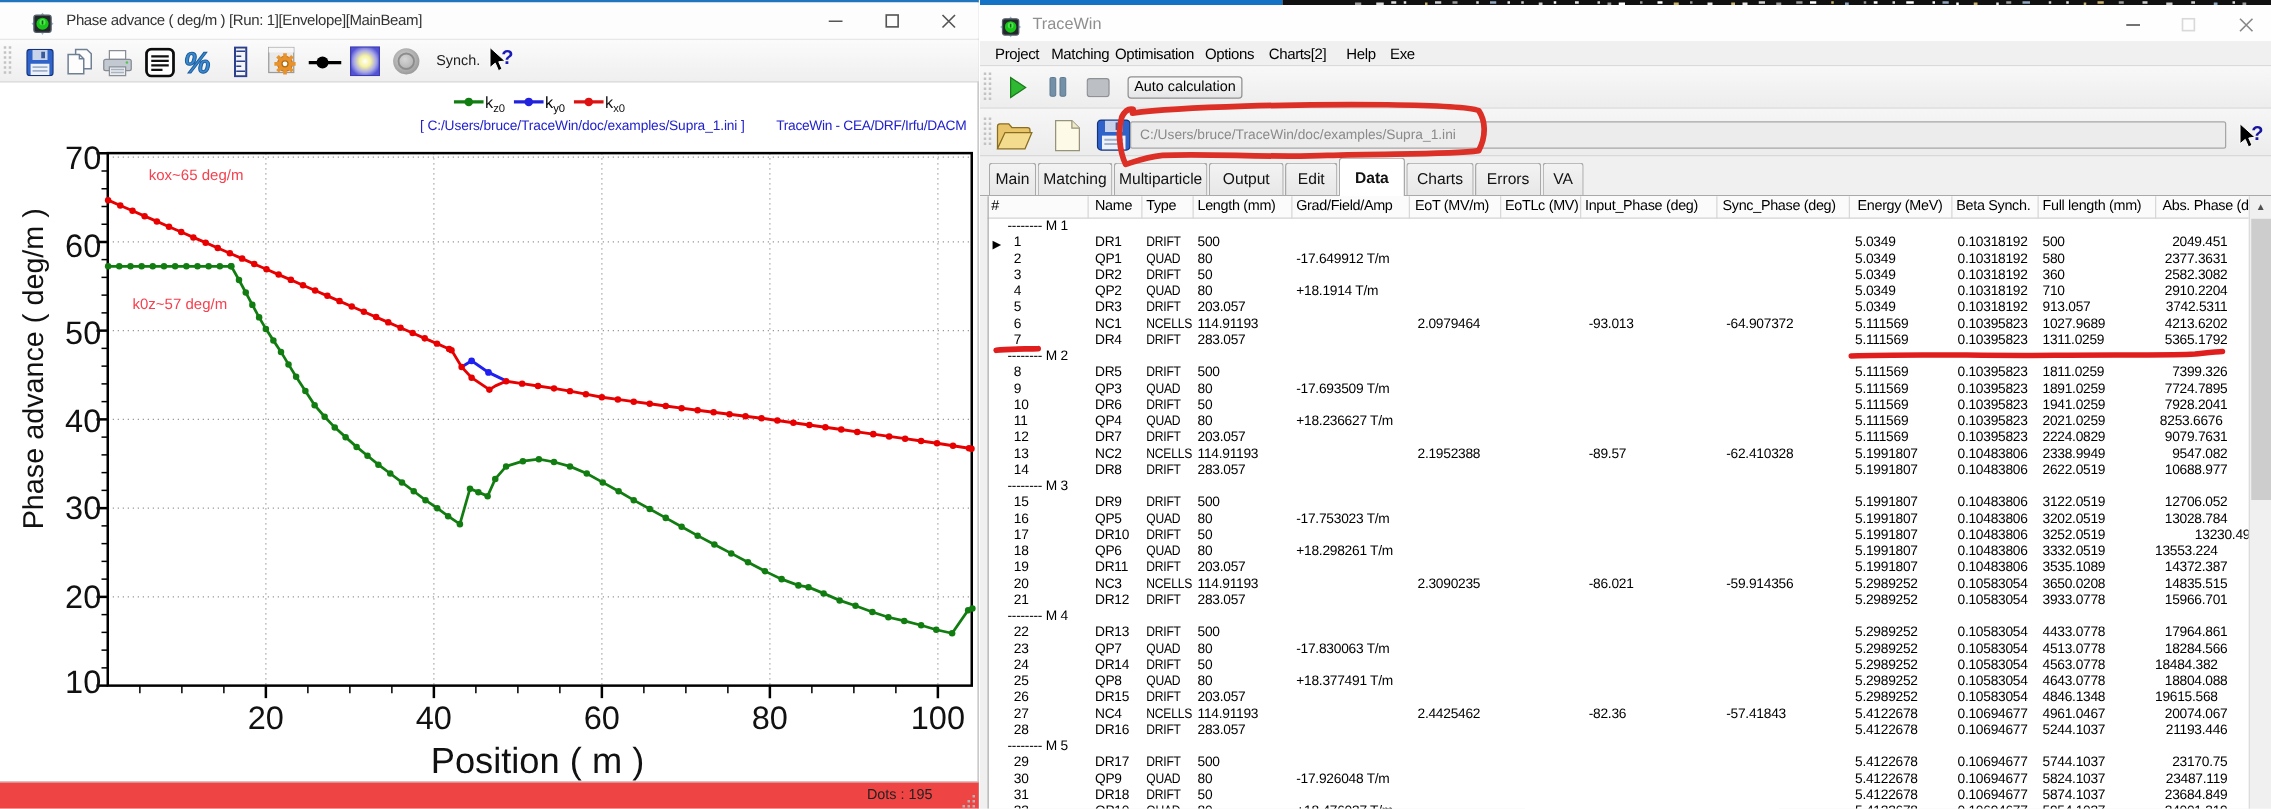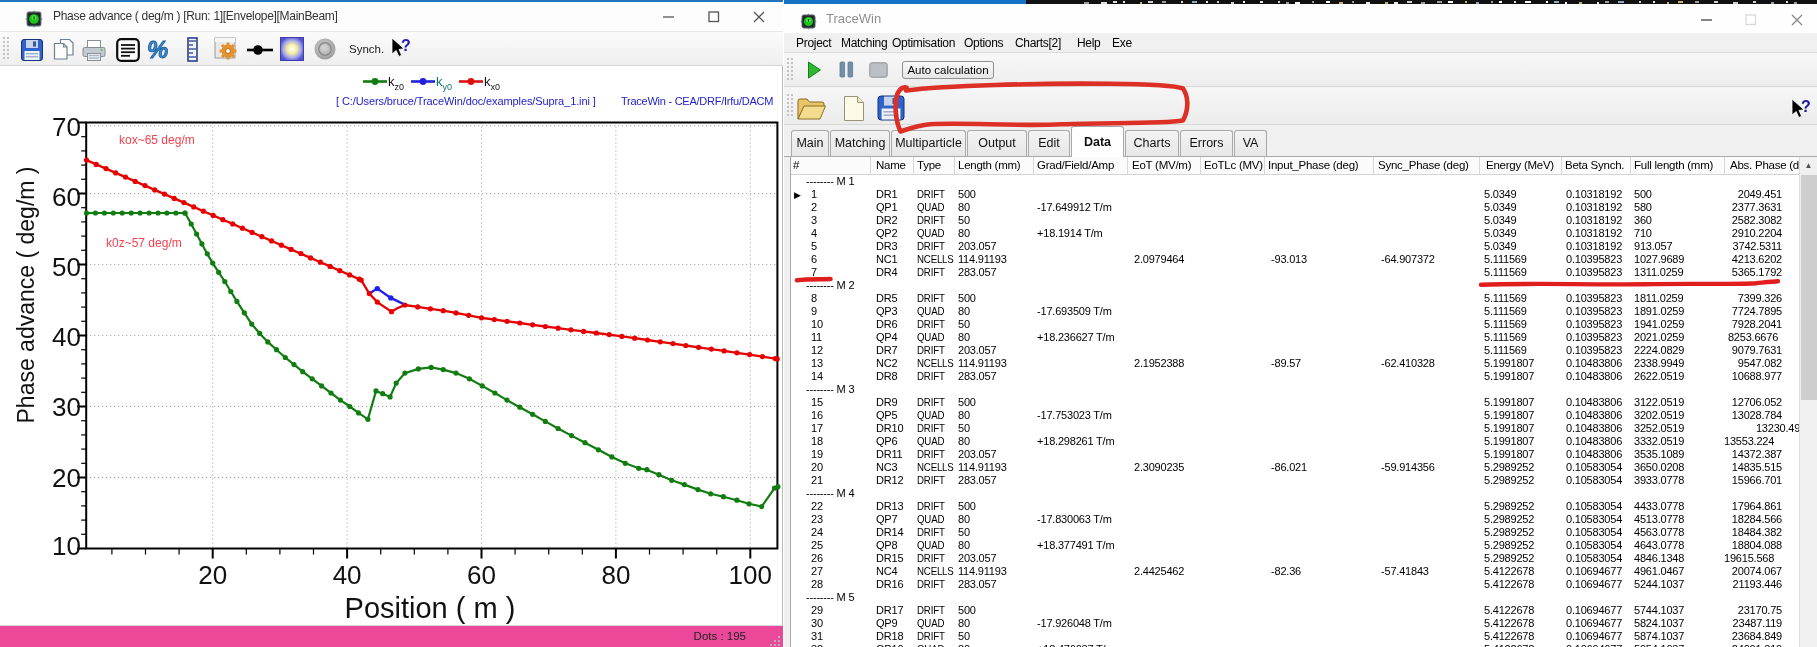--- a/index.html
+++ b/index.html
@@ -5,21 +5,21 @@
   font-family:"Liberation Sans", sans-serif; -webkit-font-smoothing:antialiased; }
 .abs { position:absolute; }
 span.abs { white-space:nowrap; }
 
 #lwin { position:absolute; left:0; top:0; width:783px; height:647px; background:#fff; border-right:1px solid #b9b9b9; }
 #lblue { position:absolute; left:0; top:0; width:783px; height:2px; background:#2075bd; }
 #ltitle { position:absolute; left:0; top:2px; width:783px; height:29px; background:#fdfdfd; }
 #ltitle .t { position:absolute; left:53px; top:7px; font-size:12px; letter-spacing:-0.3px; color:#333; }
 #ltool { position:absolute; left:0; top:31px; width:783px; height:35px;
   background:linear-gradient(#fbfbfb,#efefef); border-bottom:1px solid #d5d5d5; border-top:1px solid #e8e8e8;}
-#lstatus { position:absolute; left:0; top:625px; width:783px; height:22px; background:#ec4899; border-top:1px solid #d7d7d7; }
+#lstatus { position:absolute; left:0; top:625px; width:783px; height:22px; background:#ef4444; border-top:1px solid #d7d7d7; }
 #lstatus span { position:absolute; right:37px; top:4px; font-size:11.5px; color:#222; }
 
 #rwin { position:absolute; left:784px; top:0; width:1033px; height:647px; background:#f0f0f0; }
 #rstrip-b { position:absolute; left:0; top:0; width:242px; height:4px; background:#1473c5; }
 #rstrip-k { position:absolute; left:242px; top:0; width:791px; height:4px; background:#111; overflow:hidden; }
 #rtitle { position:absolute; left:0; top:4px; width:1033px; height:29px; background:#fefefe; }
 #rtitle .t { position:absolute; left:42px; top:7px; font-size:13px; color:#8f8f8f; }
 #rmenu { position:absolute; left:0; top:33px; width:1033px; height:20px; background:#f0f0f0; border-bottom:1px solid #dadada;}
 #rmenu span { position:absolute; top:3px; font-size:12px; letter-spacing:-0.3px; color:#000; white-space:nowrap; }
 #rtool1 { position:absolute; left:0; top:53px; width:1033px; height:34px; background:linear-gradient(#f8f8f8,#ededed); border-bottom:1px solid #d8d8d8; }
@@ -187,21 +187,21 @@
     </svg>
     <svg style="position:absolute;left:411px;top:75px" width="24" height="13" viewBox="0 0 24 13">
       <line x1="0" y1="6.5" x2="24" y2="6.5" stroke="#2222dd" stroke-width="2.6"></line>
       <circle cx="12" cy="6.5" r="3.4" fill="#2222dd"></circle>
     </svg>
     <svg style="position:absolute;left:459px;top:75px" width="24" height="13" viewBox="0 0 24 13">
       <line x1="0" y1="6.5" x2="24" y2="6.5" stroke="#dd1111" stroke-width="2.6"></line>
       <circle cx="12" cy="6.5" r="3.4" fill="#dd1111"></circle>
     </svg>
  <span class="abs" style="left:388px;top:74px;font-size:13px;color:#111">k<sub style="font-size:9px">z0</sub></span>
- <span class="abs" style="left:436px;top:74px;font-size:13px;color:#0f766e">k<sub style="font-size:9px">y0</sub></span>
+ <span class="abs" style="left:436px;top:74px;font-size:13px;color:#000000">k<sub style="font-size:9px">y0</sub></span>
  <span class="abs" style="left:484px;top:74px;font-size:13px;color:#111">k<sub style="font-size:9px">x0</sub></span>
  <span class="abs" style="left:336px;top:95px;font-size:11px;letter-spacing:-0.1px;color:#2222cc">[ C:/Users/bruce/TraceWin/doc/examples/Supra_1.ini ]</span>
  <span class="abs" style="left:621px;top:95px;font-size:11px;letter-spacing:-0.25px;color:#2222cc">TraceWin - CEA/DRF/Irfu/DACM</span>
  <svg width="783" height="559" style="position:absolute;left:0;top:66px">
       <line x1="86.2" y1="411.5" x2="777.4" y2="411.5" stroke="#999" stroke-width="1" stroke-dasharray="1 3"></line>
       <line x1="86.2" y1="340.5" x2="777.4" y2="340.5" stroke="#999" stroke-width="1" stroke-dasharray="1 3"></line>
       <line x1="86.2" y1="269.5" x2="777.4" y2="269.5" stroke="#999" stroke-width="1" stroke-dasharray="1 3"></line>
       <line x1="86.2" y1="198.5" x2="777.4" y2="198.5" stroke="#999" stroke-width="1" stroke-dasharray="1 3"></line>
       <line x1="86.2" y1="127.5" x2="777.4" y2="127.5" stroke="#999" stroke-width="1" stroke-dasharray="1 3"></line>
       <line x1="86.2" y1="59.7" x2="777.4" y2="59.7" stroke="#999" stroke-width="1" stroke-dasharray="1 3"></line>
@@ -575,20 +575,21 @@
 <path d="M15.5 1.5 v6 h6" fill="#efe9c8" stroke="#97927a"></path>
         </svg></div>
    <div class="abs" style="left:93px;top:8px"><svg width="28" height="26" viewBox="0 0 28 26">
           <rect x="1" y="1" width="26" height="24" rx="3" fill="#2f63c9" stroke="#16337a"></rect>
 <rect x="7" y="1.6" width="14" height="9" fill="#c7d3ea"></rect>
           <rect x="15.5" y="3" width="3.4" height="6" fill="#3a5a9a"></rect>
 <rect x="4.6" y="13.5" width="18.8" height="11" fill="#eef2f8"></rect>
           <rect x="6.5" y="16" width="15" height="1.6" fill="#9fb0cc"></rect>
           <rect x="6.5" y="19.4" width="15" height="1.6" fill="#9fb0cc"></rect>
         </svg></div>
+   <div id="pathfield">C:/Users/bruce/TraceWin/doc/examples/Supra_1.ini</div>
    <div class="abs" style="left:1006px;top:11px"><svg width="22" height="25" viewBox="0 0 22 25">
           <path d="M2 1 L2 17 L6.2 13.5 L8.8 19.5 L11.6 18.2 L9 12.4 L14 11.8 Z" fill="#000" stroke="#fff" stroke-width="0.8"></path>
 <text x="11" y="14" font-family="Liberation Sans, sans-serif" font-size="16" font-weight="bold" fill="#15159d">?</text>
         </svg></div>
  </div>
  <div id="tabs">
    <div class="tab" style="left:7px;width:38px">Main</div>
    <div class="tab" style="left:46px;width:60px">Matching</div>
    <div class="tab" style="left:107px;width:75px">Multiparticle</div>
    <div class="tab" style="left:183px;width:60px">Output</div>
@@ -888,21 +889,21 @@
           <span style="left:940px;width:58px;text-align:right">18284.566</span>
         </div>
         <div class="tr" style="top:351.0px">
           <span style="left:27px">24</span>
           <span style="left:92px">DR14</span>
           <span style="left:133px;transform:scaleX(0.88);transform-origin:0 50%">DRIFT</span>
           <span style="left:174px">50</span>
           <span style="left:700px">5.2989252</span>
           <span style="left:782px">0.10583054</span>
           <span style="left:850px">4563.0778</span>
-          <span style="left:940px;width:58px;text-align:right">18484.382</span>
+          <span style="left:940px;width:58px;">18484.382</span>
         </div>
         <div class="tr" style="top:364.0px">
           <span style="left:27px">25</span>
           <span style="left:92px">QP8</span>
           <span style="left:133px;transform:scaleX(0.88);transform-origin:0 50%">QUAD</span>
           <span style="left:174px">80</span>
           <span style="left:253px">+18.377491 T/m</span>
           <span style="left:700px">5.2989252</span>
           <span style="left:782px">0.10583054</span>
           <span style="left:850px">4643.0778</span>

